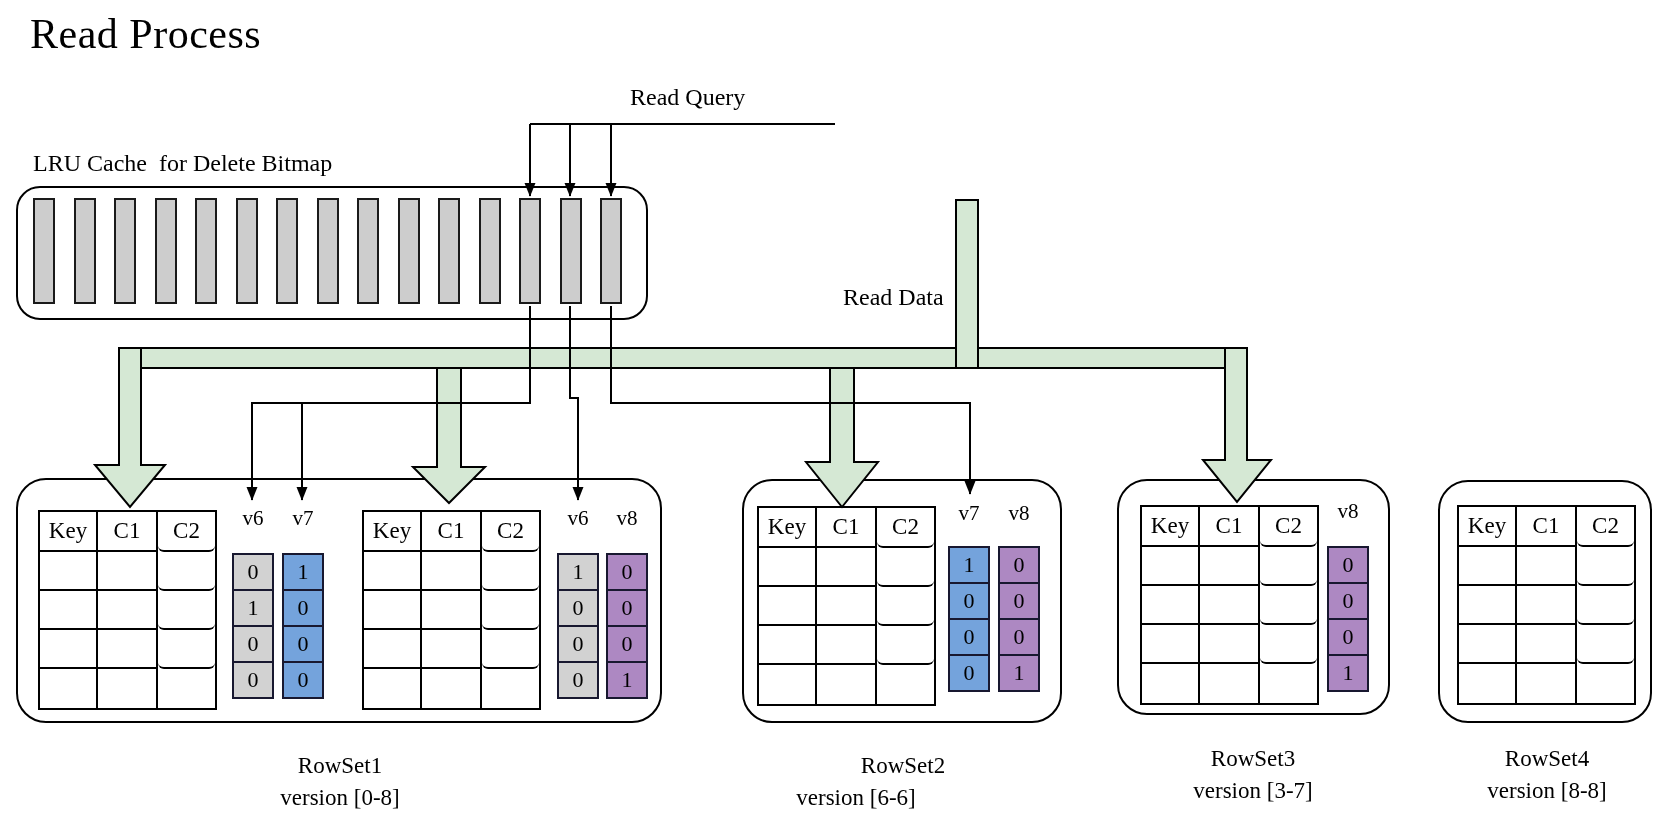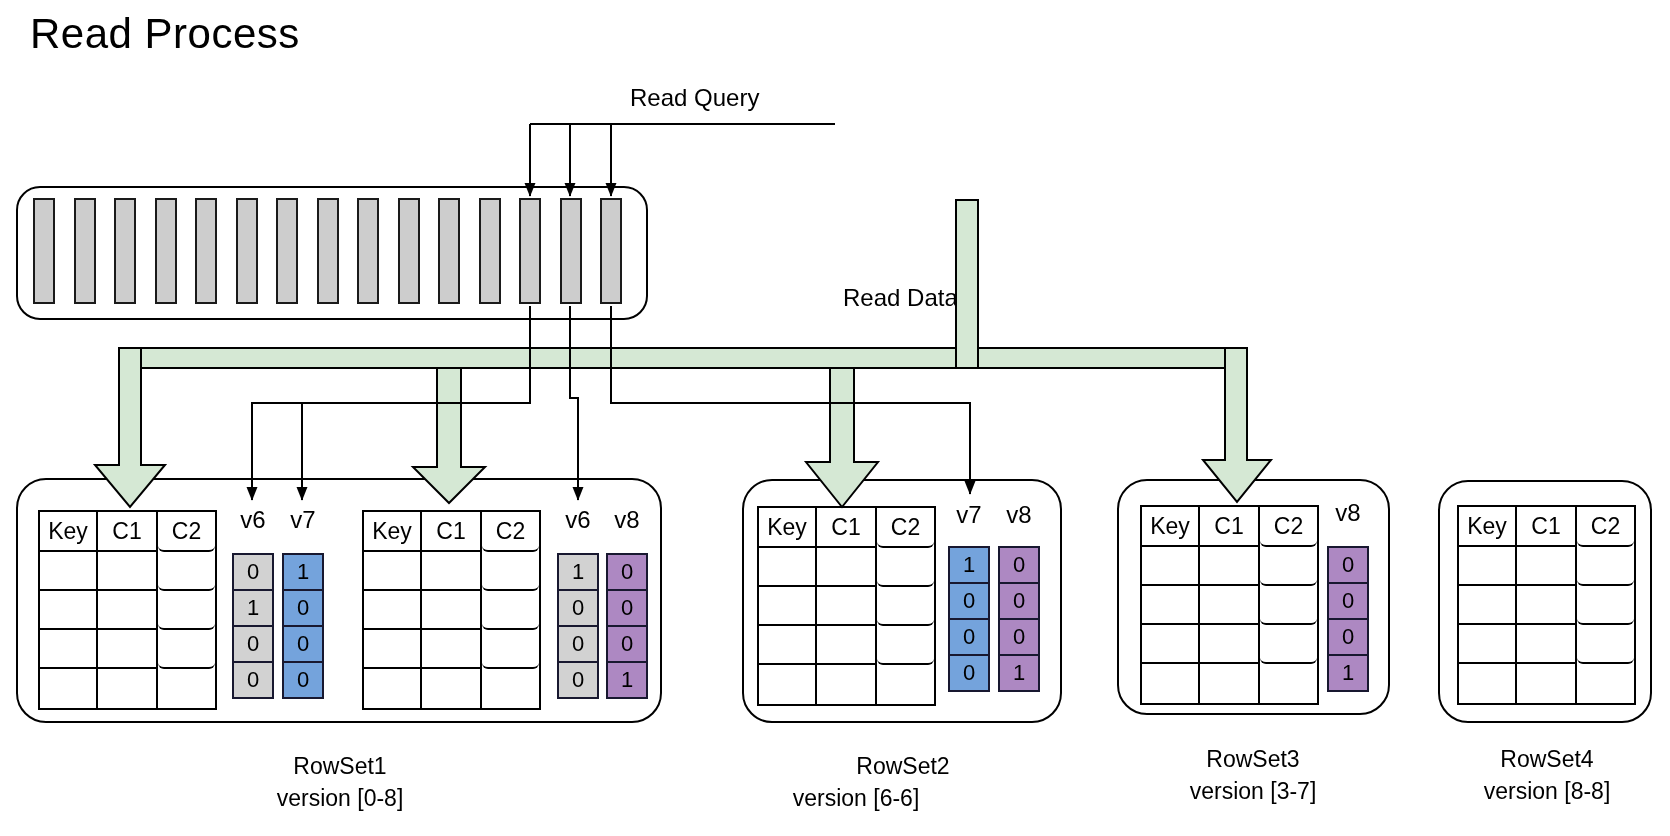--- a/index.html
+++ b/index.html
@@ -1,18 +1,18 @@
 <!DOCTYPE html>
 <html><head>
 <meta charset="utf-8">
 <style>
   html,body{margin:0;padding:0;background:#fff;}
   #canvas{
     position:relative;width:1670px;height:836px;background:#ffffff;
-    font-family:Liberation Sans, sans-serif;color:#000;overflow:hidden;
+    font-family:Liberation Serif, serif;color:#000;overflow:hidden;
   }
   .abs{position:absolute;}
   #title{left:30px;top:10px;font-size:42px;letter-spacing:.5px;z-index:2;}
   #lru-label{left:33px;top:150px;font-size:24px;white-space:pre;z-index:2;}
   #read-bitmap-label{left:630px;top:84px;font-size:24px;z-index:2;}
   #read-data-label{left:799px;top:284px;font-size:24px;z-index:2;margin-left:44px;}
   #lru-box{
     left:16px;top:186px;width:628px;height:130px;border:2px solid #000;
     border-radius:24px;background:#fff;z-index:1;
   }
@@ -34,40 +34,41 @@
     grid-template-columns:58px 60px 57px;grid-template-rows:40px 39px 39px 39px 39px;
     z-index:3;
   }
   .grid-cell{
     border-right:2px solid #000;border-bottom:2px solid #000;box-sizing:border-box;
     display:flex;align-items:center;justify-content:center;font-size:23px;
   }
   .grid-cell.last-col{border-right:none;border-radius:6px;}
   .grid-cell.last-row{border-bottom:none;}
   .bitmap-label{
-    position:absolute;width:42px;text-align:center;font-size:24px;z-index:3;
+    position:absolute;width:42px;text-align:center;font-size:21px;z-index:3;
   }
   .bitmap-cell{
     position:absolute;width:42px;height:38px;box-sizing:border-box;
     border:2px solid #181830;display:flex;align-items:center;justify-content:center;
     font-size:22px;z-index:3;
   }
   .rowset-name,.rowset-version{
     position:absolute;transform:translateX(-50%);font-size:23px;white-space:nowrap;z-index:2;
   }
   #pipes{position:absolute;left:0;top:0;z-index:5;pointer-events:none;}
   .pipe{fill:#d5e8d4;stroke:#000;stroke-width:2;}
   .wire{fill:none;stroke:#000;stroke-width:2;}
 </style>
 </head>
 <body>
 
 <div id="canvas">
 
   <div class="abs" id="title">Read Process</div>
+  <div class="abs" id="lru-label">LRU Cache  for Delete Bitmap</div>
   <div class="abs" id="read-bitmap-label">Read Query</div>
   <div class="abs" id="read-data-label">Read Data</div>
 
   <div class="abs" id="lru-box">
       <div class="lru-bar" style="left: 15px;"></div>
       <div class="lru-bar" style="left: 55.5px;"></div>
       <div class="lru-bar" style="left: 96px;"></div>
       <div class="lru-bar" style="left: 136.5px;"></div>
       <div class="lru-bar" style="left: 177px;"></div>
       <div class="lru-bar" style="left: 217.5px;"></div>

